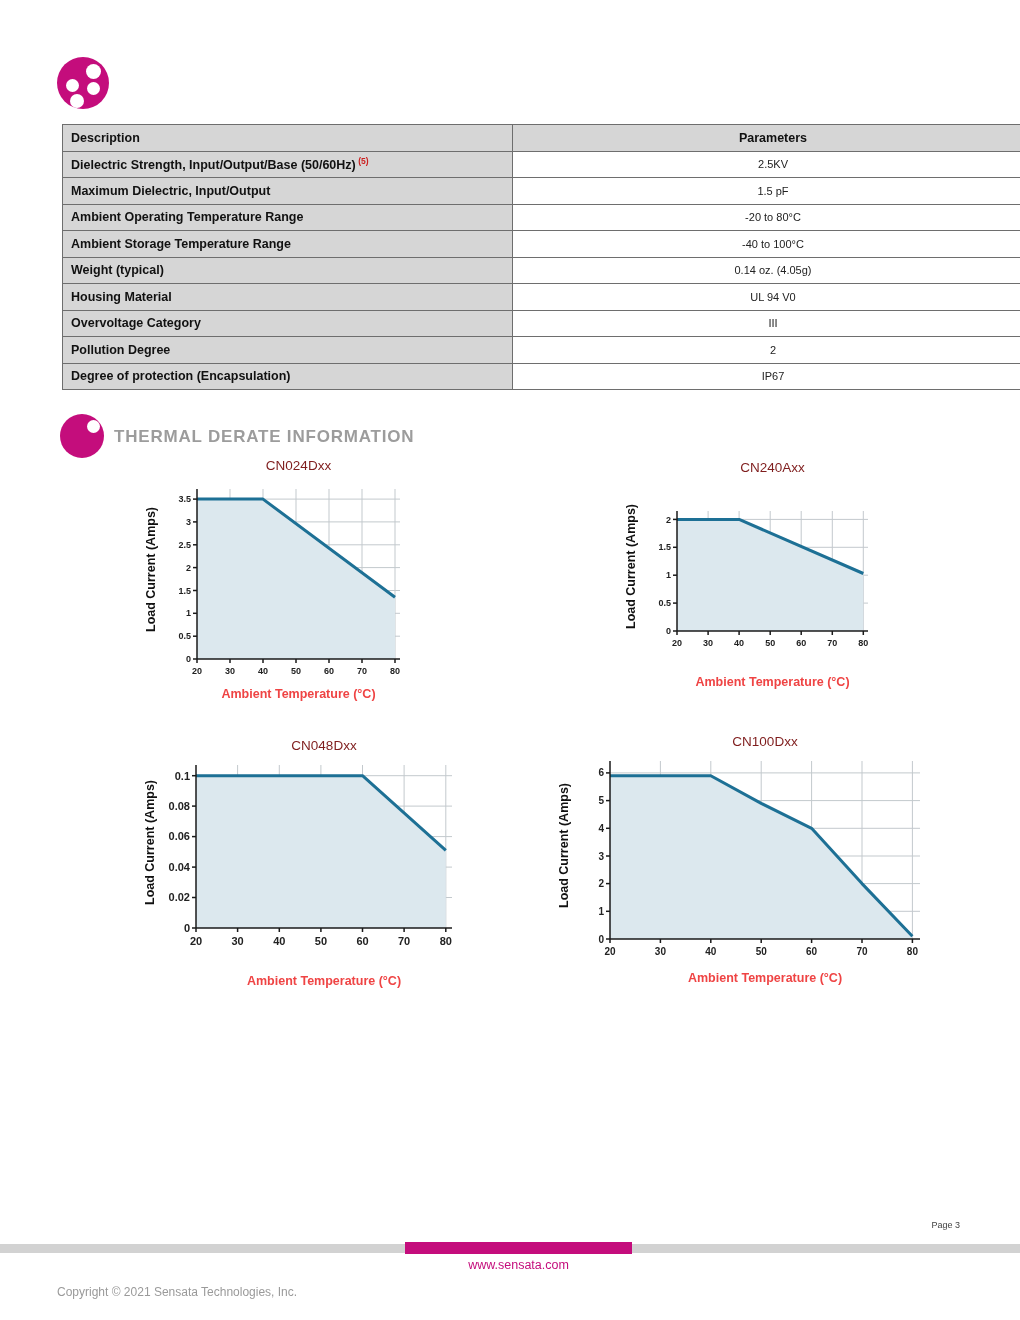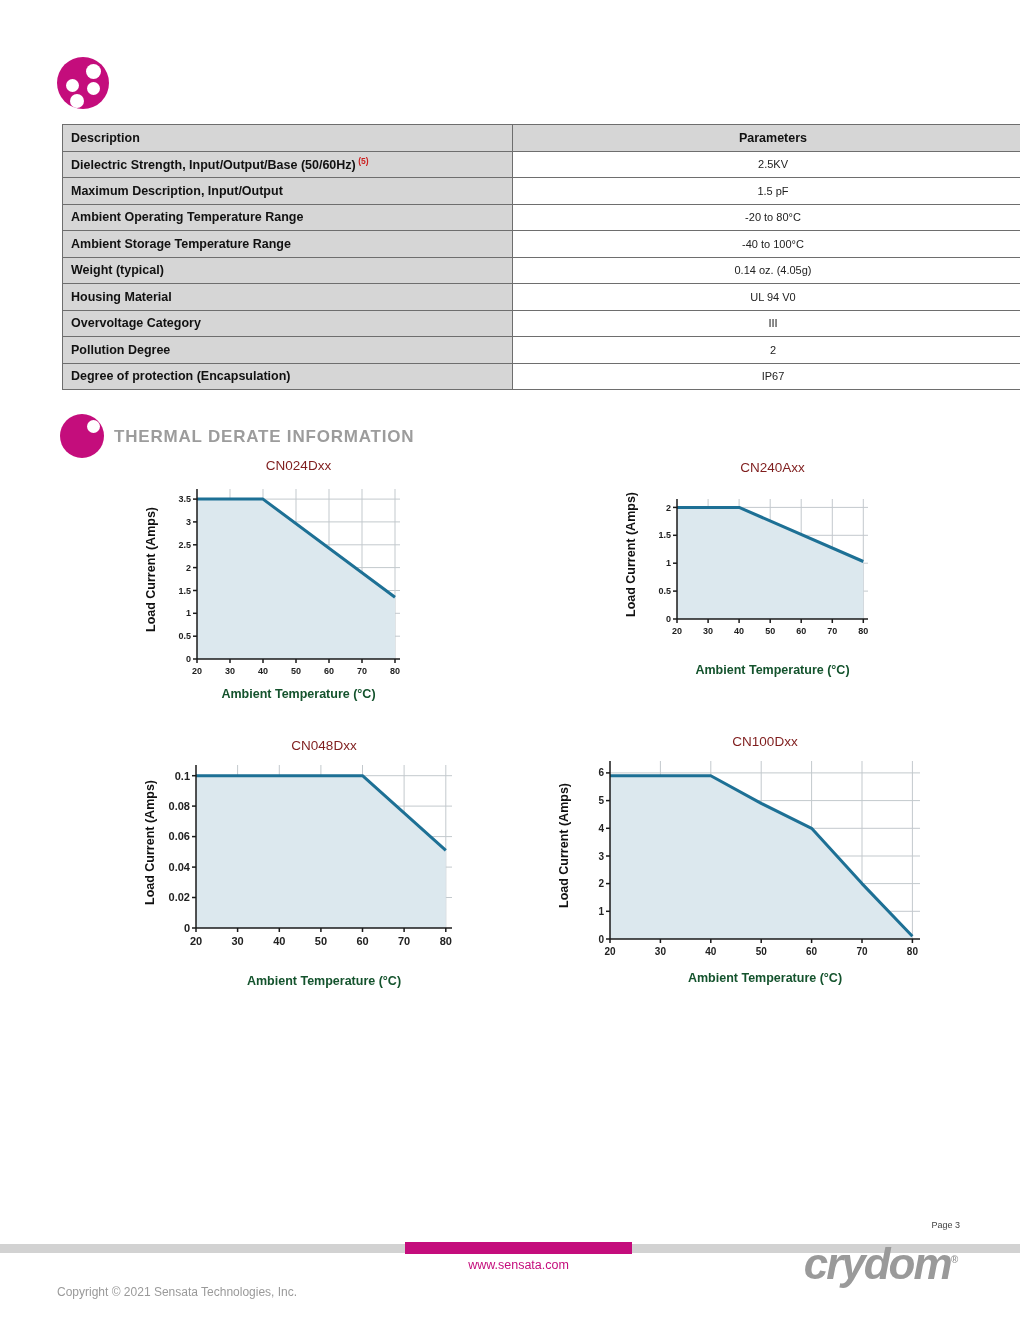--- a/index.html
+++ b/index.html
@@ -22,21 +22,21 @@
   #spec-table td.param { background:#fff; font-size:11px; color:#222; text-align:center;border-radius:10px; }
   #spec-table sup.rednote { color:#cc1f1f; font-size:8.5px; font-weight:bold; }
 
   
   .chart { position:absolute; }
   .c-title { font-size:13.5px; font-weight:normal; color:#7f1d1d; text-align:center; }
   .c-row { display:flex; }
   .c-ylab { width:20px; display:flex; align-items:center; justify-content:center;
             writing-mode:vertical-rl; transform:rotate(180deg); font-weight:bold;
             font-size:12.5px; color:#111; padding-top:18px; }
-  .c-xlab { font-size:12.5px; font-weight:bold; color:#14532d; text-align:center; }
+  .c-xlab { font-size:12.5px; font-weight:bold; color:#ef4444; text-align:center; }
   .grid  { stroke:#c3c9cd; stroke-width:1; }
   .area  { fill:#dce8ee; }
   .dline { fill:none; stroke:#1d7095; stroke-width:3; stroke-linejoin:round; }
   .axis  { stroke:#1a1a1a; stroke-width:1.5; }
   .tick  { font-family:"Liberation Sans", sans-serif; font-weight:bold; fill:#222; }
 
   
   #page-number { position:absolute; top:1220px; right:60px; font-size:9px; color:#444; }
   #footer-bar { position:absolute; left:0; top:1244px; width:1020px; height:9px; background:#d2d2d2; }
   #footer-bar-accent { position:absolute; left:405px; top:1242px; width:227px; height:12px; }
@@ -65,21 +65,21 @@
         <th class="desc-h">Description</th>
         <th class="param-h">Parameters</th>
       </tr>
     </thead>
     <tbody>
         <tr>
           <td class="desc">Dielectric Strength, Input/Output/Base (50/60Hz)<sup class="rednote"> (5)</sup></td>
           <td class="param">2.5KV</td>
         </tr>
         <tr>
-          <td class="desc">Maximum Description, Input/Output</td>
+          <td class="desc">Maximum Dielectric, Input/Output</td>
           <td class="param">1.5 pF</td>
         </tr>
         <tr>
           <td class="desc">Ambient Operating Temperature Range</td>
           <td class="param">-20 to 80°C</td>
         </tr>
         <tr>
           <td class="desc">Ambient Storage Temperature Range</td>
           <td class="param">-40 to 100°C</td>
         </tr>
@@ -164,21 +164,21 @@
             <line class="axis" x1="32" y1="40.9" x2="36" y2="40.9"></line>
             <text class="tick" font-size="9" text-anchor="end" x="30" y="44.05">3</text>
             <line class="axis" x1="32" y1="18.1" x2="36" y2="18.1"></line>
             <text class="tick" font-size="9" text-anchor="end" x="30" y="21.25">3.5</text>
           </svg></div>
     </div>
     <div class="c-xlab" style="margin-top: 6px; margin-left: 56px; width: 203px;">Ambient Temperature (°C)</div>
   </div>
 
   <div class="chart" style="left:621px; top:460px;">
-    <div class="c-title" style="margin-bottom: 16px; margin-left: 56px; width: 191px;">CN240Axx</div>
+    <div class="c-title" style="margin-bottom: 28px; margin-left: 56px; width: 191px;">CN240Axx</div>
     <div class="c-row">
       <div class="c-ylab" style="height: 146px;">Load Current (Amps)</div>
       <div class="c-plot"><svg width="241" height="146" viewBox="0 0 241 146">
             <line class="grid" x1="67.1" y1="8" x2="67.1" y2="128.0"></line>
             <line class="grid" x1="98.1" y1="8" x2="98.1" y2="128.0"></line>
             <line class="grid" x1="129.2" y1="8" x2="129.2" y2="128.0"></line>
             <line class="grid" x1="160.2" y1="8" x2="160.2" y2="128.0"></line>
             <line class="grid" x1="191.3" y1="8" x2="191.3" y2="128.0"></line>
             <line class="grid" x1="222.3" y1="8" x2="222.3" y2="128.0"></line>
             <line class="grid" x1="36" y1="100.1" x2="227" y2="100.1"></line>
@@ -321,17 +321,14 @@
           </svg></div>
     </div>
     <div class="c-xlab" style="margin-top: 10px; margin-left: 56px; width: 310px;">Ambient Temperature (°C)</div>
   </div>
 
   <div id="page-number">Page 3</div>
   <div id="footer-bar"></div>
   <div id="footer-bar-accent" style="background:#c40d7c;"></div>
   <div id="footer-copyright">Copyright © 2021 Sensata Technologies, Inc.</div>
   <a id="footer-site" href="#" style="color:#c40d7c;">www.sensata.com</a>
-  <div id="footer-logo">
-    <span>crydom</span><sup>®</sup>
-  </div>
 
 </div>
 
 </body></html>

